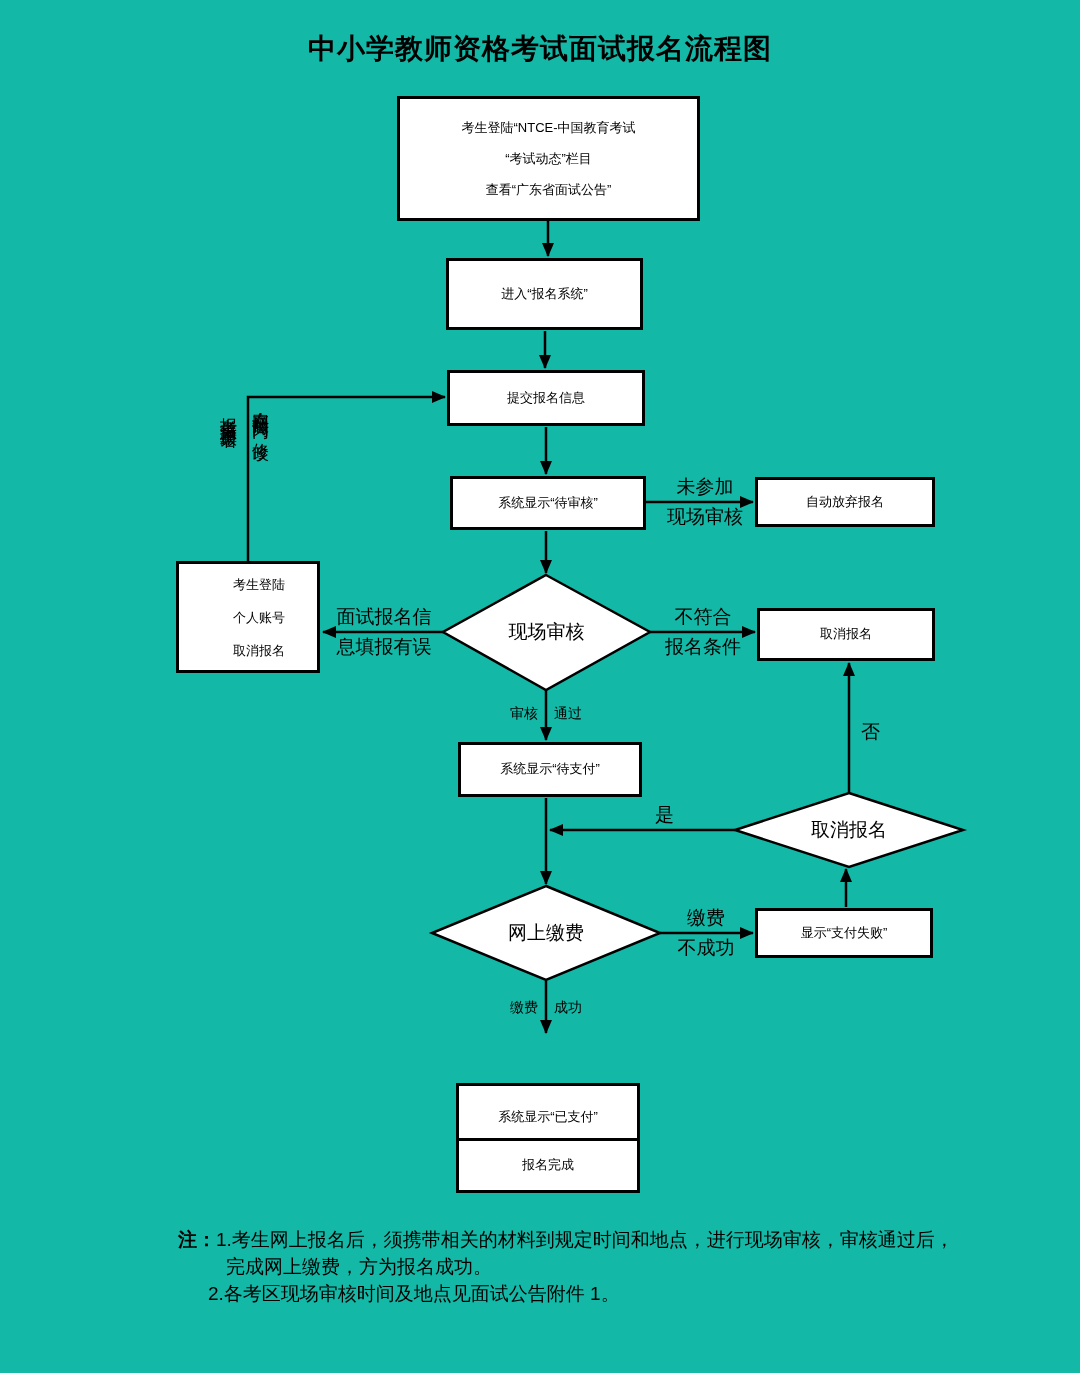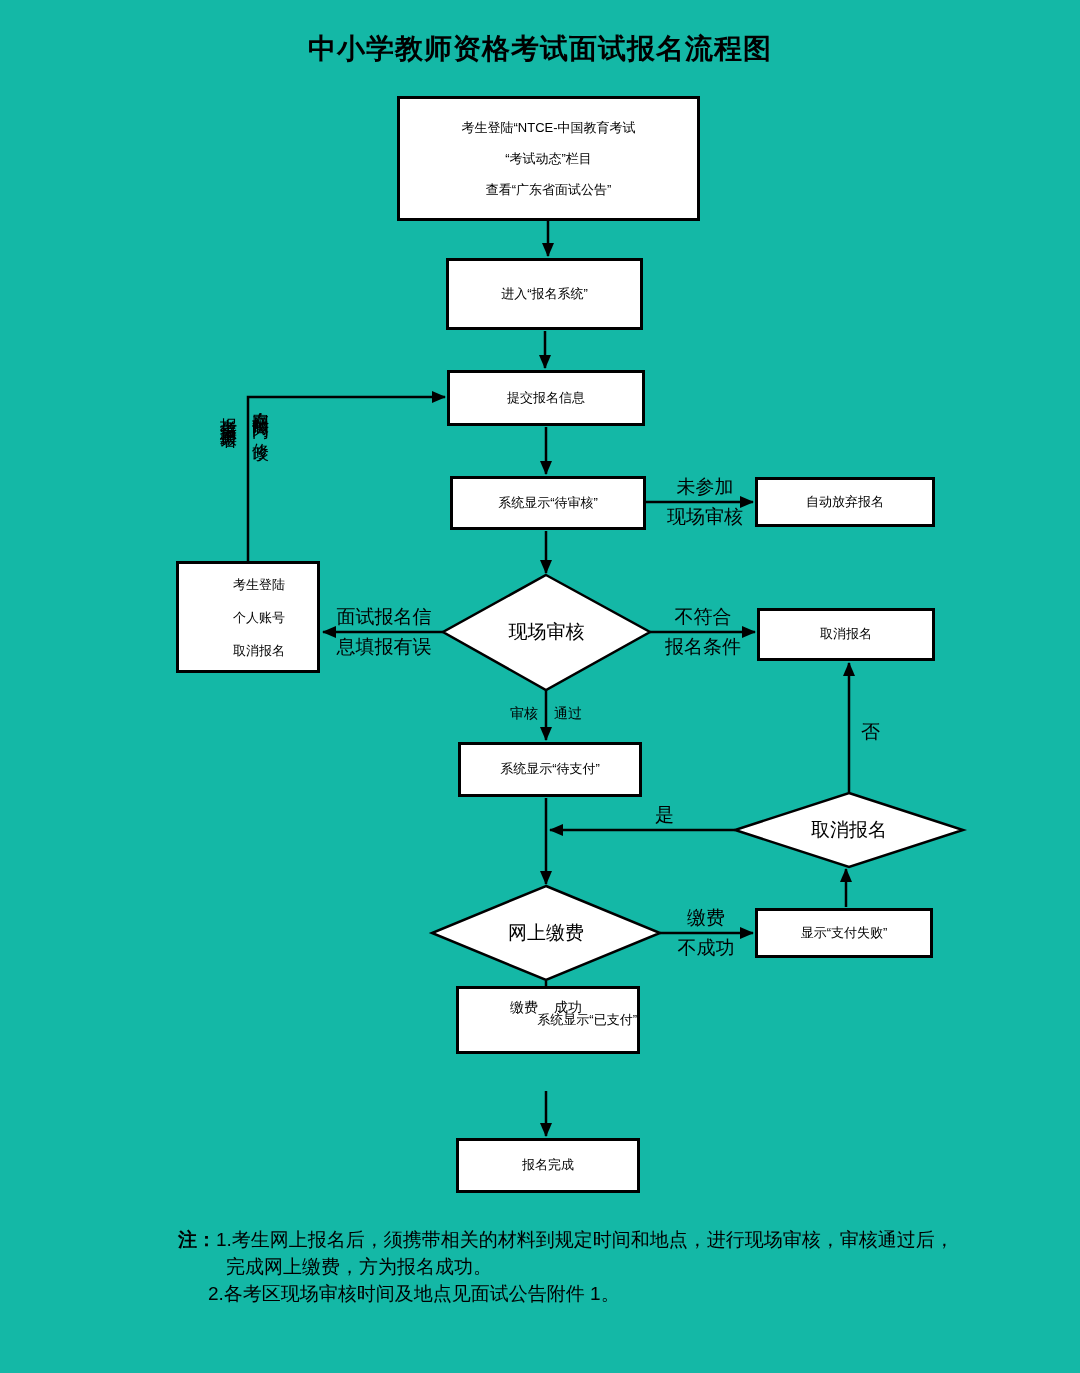--- a/index.html
+++ b/index.html
@@ -25,21 +25,21 @@
 
   #n-login { left:397px; top:96px; width:303px; height:125px; line-height:31px; }
   #n-enter { left:446px; top:258px; width:197px; height:72px; }
   #n-submit { left:447px; top:370px; width:198px; height:56px; }
   #n-pending-review { left:450px; top:476px; width:196px; height:54px; }
   #n-auto-abandon { left:755px; top:477px; width:180px; height:50px; }
   #n-cancel-account { left:176px; top:561px; width:144px; height:112px; line-height:33px;padding-left:22px; }
   #n-cancel-reg { left:757px; top:608px; width:178px; height:53px; }
   #n-pending-pay { left:458px; top:742px; width:184px; height:55px; }
   #n-pay-fail { left:755px; top:908px; width:178px; height:50px; }
-  #n-paid { left:456px; top:986px; width:184px; height:68px;align-items:flex-end; }
+  #n-paid { left:456px; top:1083px; width:184px; height:68px; }
   #n-complete { left:456px; top:1138px; width:184px; height:55px; }
 
   #d-onsite { left:446px; top:617px; width:201px; height:30px; }
   #d-repay { left:749px; top:815px; width:200px; height:30px; }
   #d-online { left:446px; top:918px; width:200px; height:30px; }
 
   #e-not-attended { left:653px; top:502px; width:104px; }
   #e-info-error { left:324px; top:632px; width:120px; }
   #e-not-qualified { left:651px; top:632px; width:104px; }
   #e-pay-fail-label { left:654px; top:933px; width:104px; }

